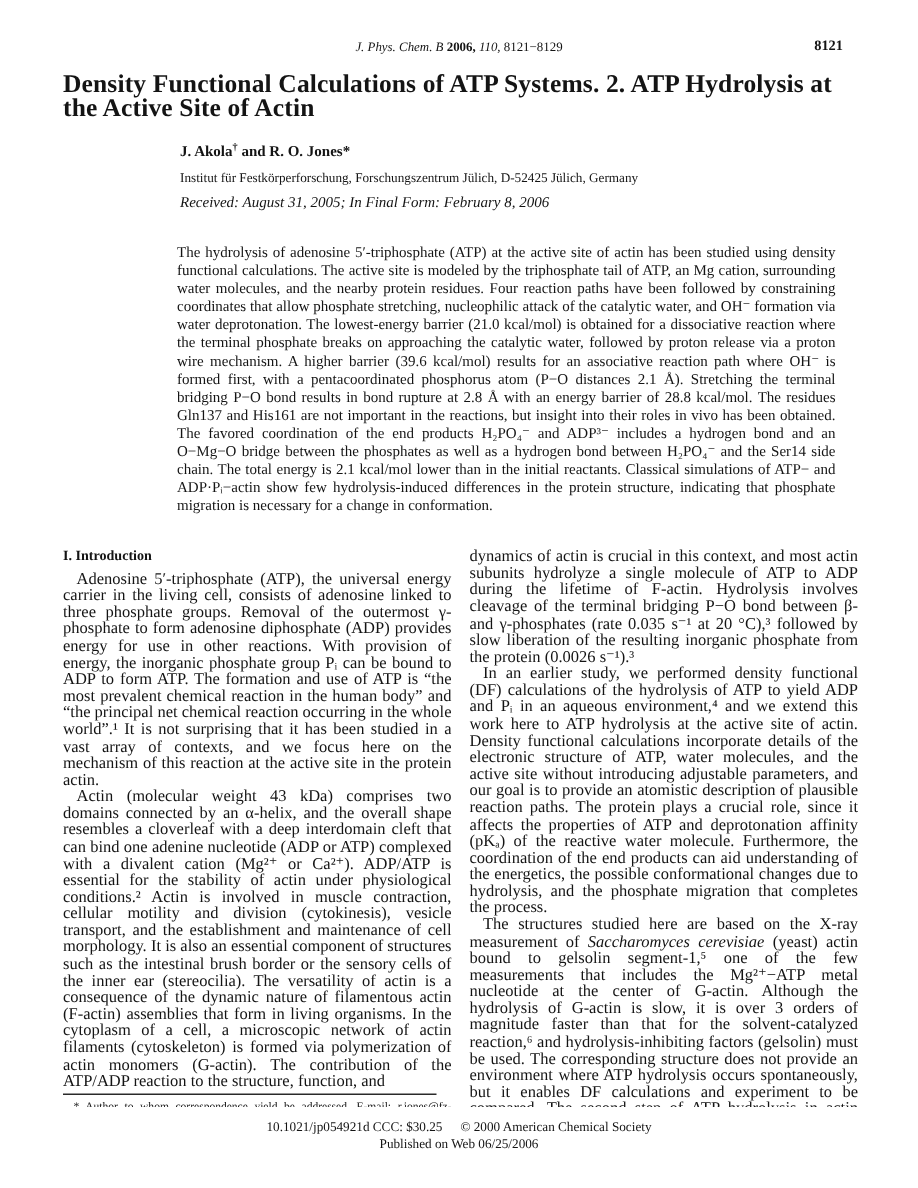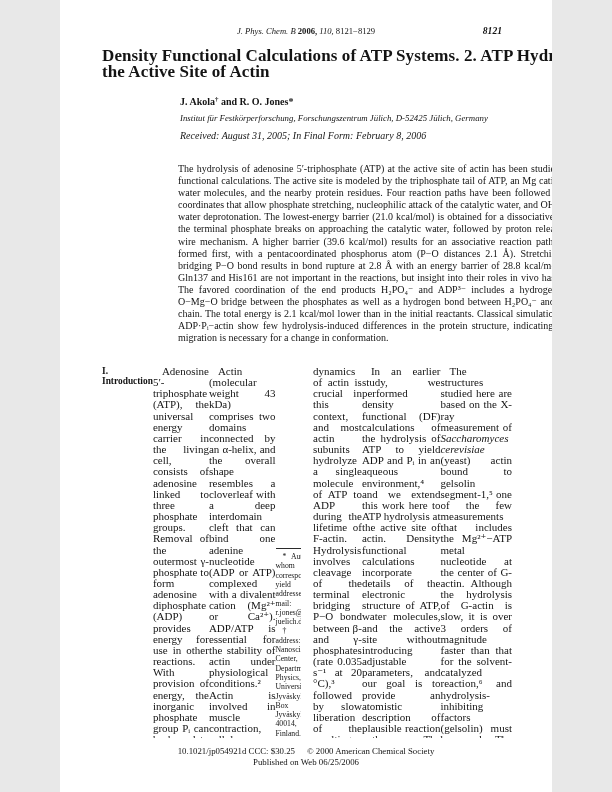--- a/index.html
+++ b/index.html
@@ -1,60 +1,60 @@
 <!DOCTYPE html>
 <html lang="en"><head>
 <meta charset="utf-8">
 <style>
   html,body { margin:0; padding:0; background:#e8e8e8; }
   .page {
     position:relative;
-    width:492px; height:792px;
+    width:612px; height:792px;
     margin:0 auto;
     background:#ffffff;
     color:#141414;
     font-family:"Liberation Serif","DejaVu Serif",serif;
     overflow:hidden;
     box-sizing:border-box;
   }
   
   .running-head {
     position:absolute; top:26px; left:42px; right:42px;
     height:12px; font-size:8.6px; text-align:center;
   }
   .citation { font-style:normal; }
   .citation i { font-style:italic; }
   .citation b { font-weight:bold; }
   .pagenum {
     position:absolute; right:8px; top:-1px;
-    font-weight:bold; font-size:9.6px;font-style:italic;
+    font-weight:bold; font-size:9.6px;
   }
   
   .title {
     position:absolute; top:48px; left:42px; width:528px;
     margin:0; font-size:17px; font-weight:bold; line-height:16px;
     letter-spacing:0.1px;
   }
   .byline { position:absolute; top:96px; left:120px; right:42px; }
   .byline p { margin:0; }
   .authors { font-size:10px; font-weight:bold; }
-  .affiliation { margin-top:6px !important; font-size:8.8px; font-style:italic; }
+  .affiliation { margin-top:6px !important; font-size:8.8px; }
   .received { margin-top:7px !important; font-size:10px; font-style:italic; }
   
   .abstract {
     position:absolute; top:163px; left:118px; width:439px;
     margin:0; font-size:10px; line-height:12.1px;
     text-align:justify; hyphens:auto;
   }
   
   .columns {
     position:absolute; top:366px; left:42px; right:40px; bottom:54px;
     display:flex; gap:12px;
   }
-  .col { flex:1 1 0; display:flex; flex-direction:row; text-align:justify; overflow:hidden; }
+  .col { flex:1 1 0; display:flex; flex-direction:column; text-align:justify; overflow:hidden; }
   .sec-heading { margin:0 0 5px 0; font-size:9.4px; font-weight:bold; }
   .body-p {
     margin:0; font-size:11px; line-height:11.15px; hyphens:auto;
   }
   .indent { text-indent:9px; }
   
   .footnotes { margin-top:auto; padding-top:2px; }
   .fn-rule { width:96%; border-top:0.8px solid #2a2a2a; margin-bottom:3px; }
   .fn { margin:0; font-size:7.7px; line-height:9.3px; text-indent:7px; text-align:justify; }
   

